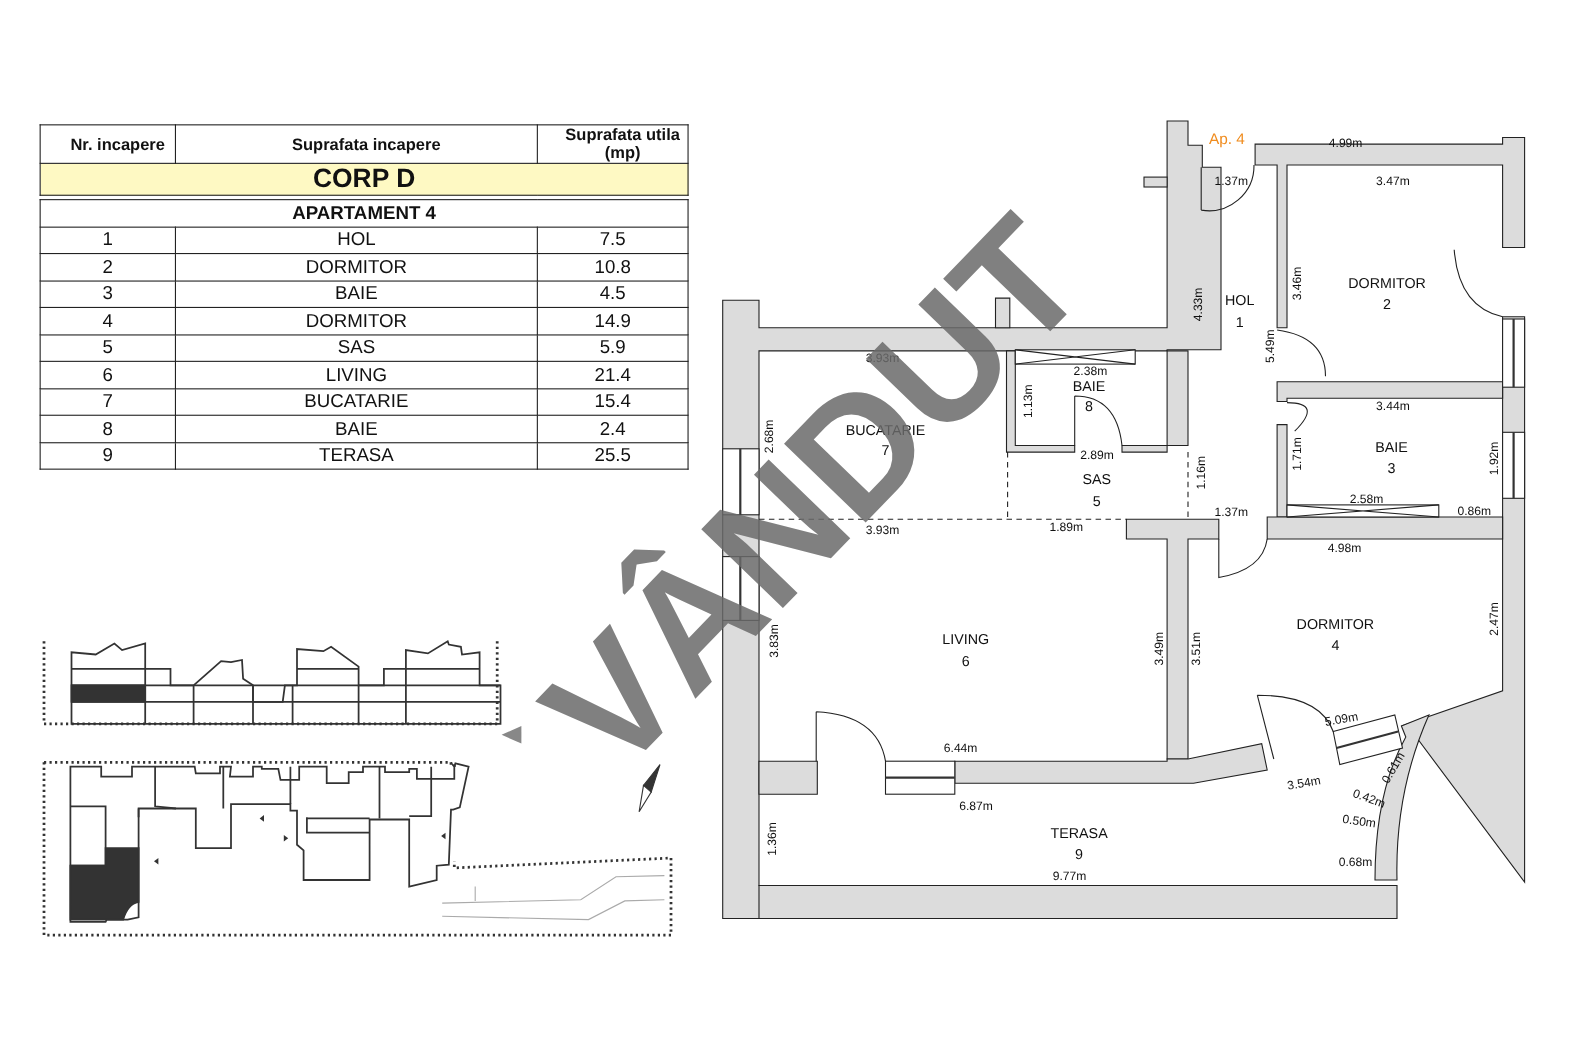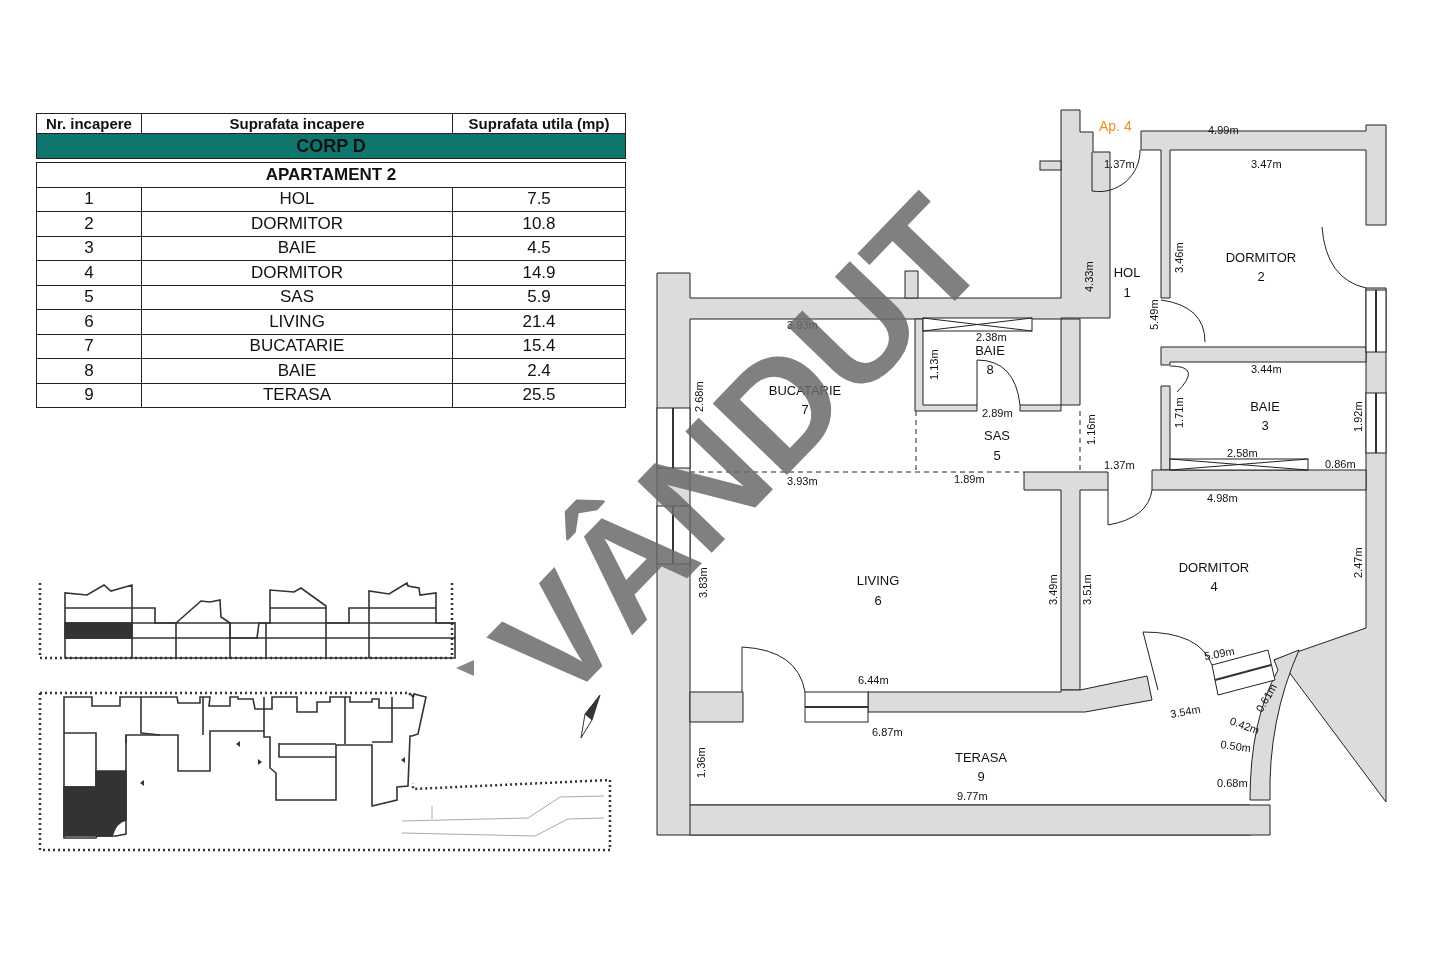--- a/index.html
+++ b/index.html
@@ -1,20 +1,20 @@
 <!DOCTYPE html>
 <html><head>
 <meta charset="utf-8">
 <style>
   html, body { margin:0; padding:0; background:#ffffff; }
   body { width:1440px; height:960px; position:relative; overflow:hidden; font-family:"Liberation Sans", sans-serif; color:#111; }
   .room-table { position:absolute; left:36px; top:113px; width:590px; border-collapse:collapse; font-family:"Liberation Sans", sans-serif; }
   .room-table td, .room-table th { border:1.5px solid #222; padding:0; text-align:center; height:23.5px; font-size:17px; }
-  .room-table th { font-size:15px; font-weight:bold; height:19px; }
-  .room-table .corp td { background:#0f766e; font-weight:bold; font-size:18px; height:24px; }
+  .room-table th { font-size:15px; font-weight:bold; height:19px;padding-left:18px; }
+  .room-table .corp td { background:#fef9c3; font-weight:bold; font-size:24px; height:24px; }
   .room-table .apt td { font-weight:bold; font-size:17px; }
   .room-table .sum td { font-weight:bold; font-size:17px; }
   .spacer td { border:none; height:3px; padding:0; }
   svg.plan { position:absolute; left:0; top:0; }
   .dim { font-family:"Liberation Sans", sans-serif; font-size:11px; fill:#111; }
   .rname { font-family:"Liberation Sans", sans-serif; font-size:13px; fill:#111; }
   .aplabel { font-family:"Liberation Sans", sans-serif; font-size:14px; fill:#f08c1e; }
   .wm { font-family:"Liberation Sans", sans-serif; font-weight:bold; font-size:150px; fill:#6a6a6a; fill-opacity:0.85; }
 </style>
 </head>
@@ -27,21 +27,21 @@
     <th style="width:310px">Suprafata incapere</th>
     <th>Suprafata utila (mp)</th>
   </tr>
   <tr class="corp">
         <td colspan="3">CORP D</td>
       </tr>
   <tr class="spacer">
         <td colspan="3"></td>
       </tr>
   <tr class="apt">
-        <td colspan="3">APARTAMENT 2</td>
+        <td colspan="3">APARTAMENT 4</td>
       </tr>
   <tr>
         <td>1</td>
         <td>HOL</td>
         <td>7.5</td>
       </tr>
   <tr>
         <td>2</td>
         <td>DORMITOR</td>
         <td>10.8</td>

